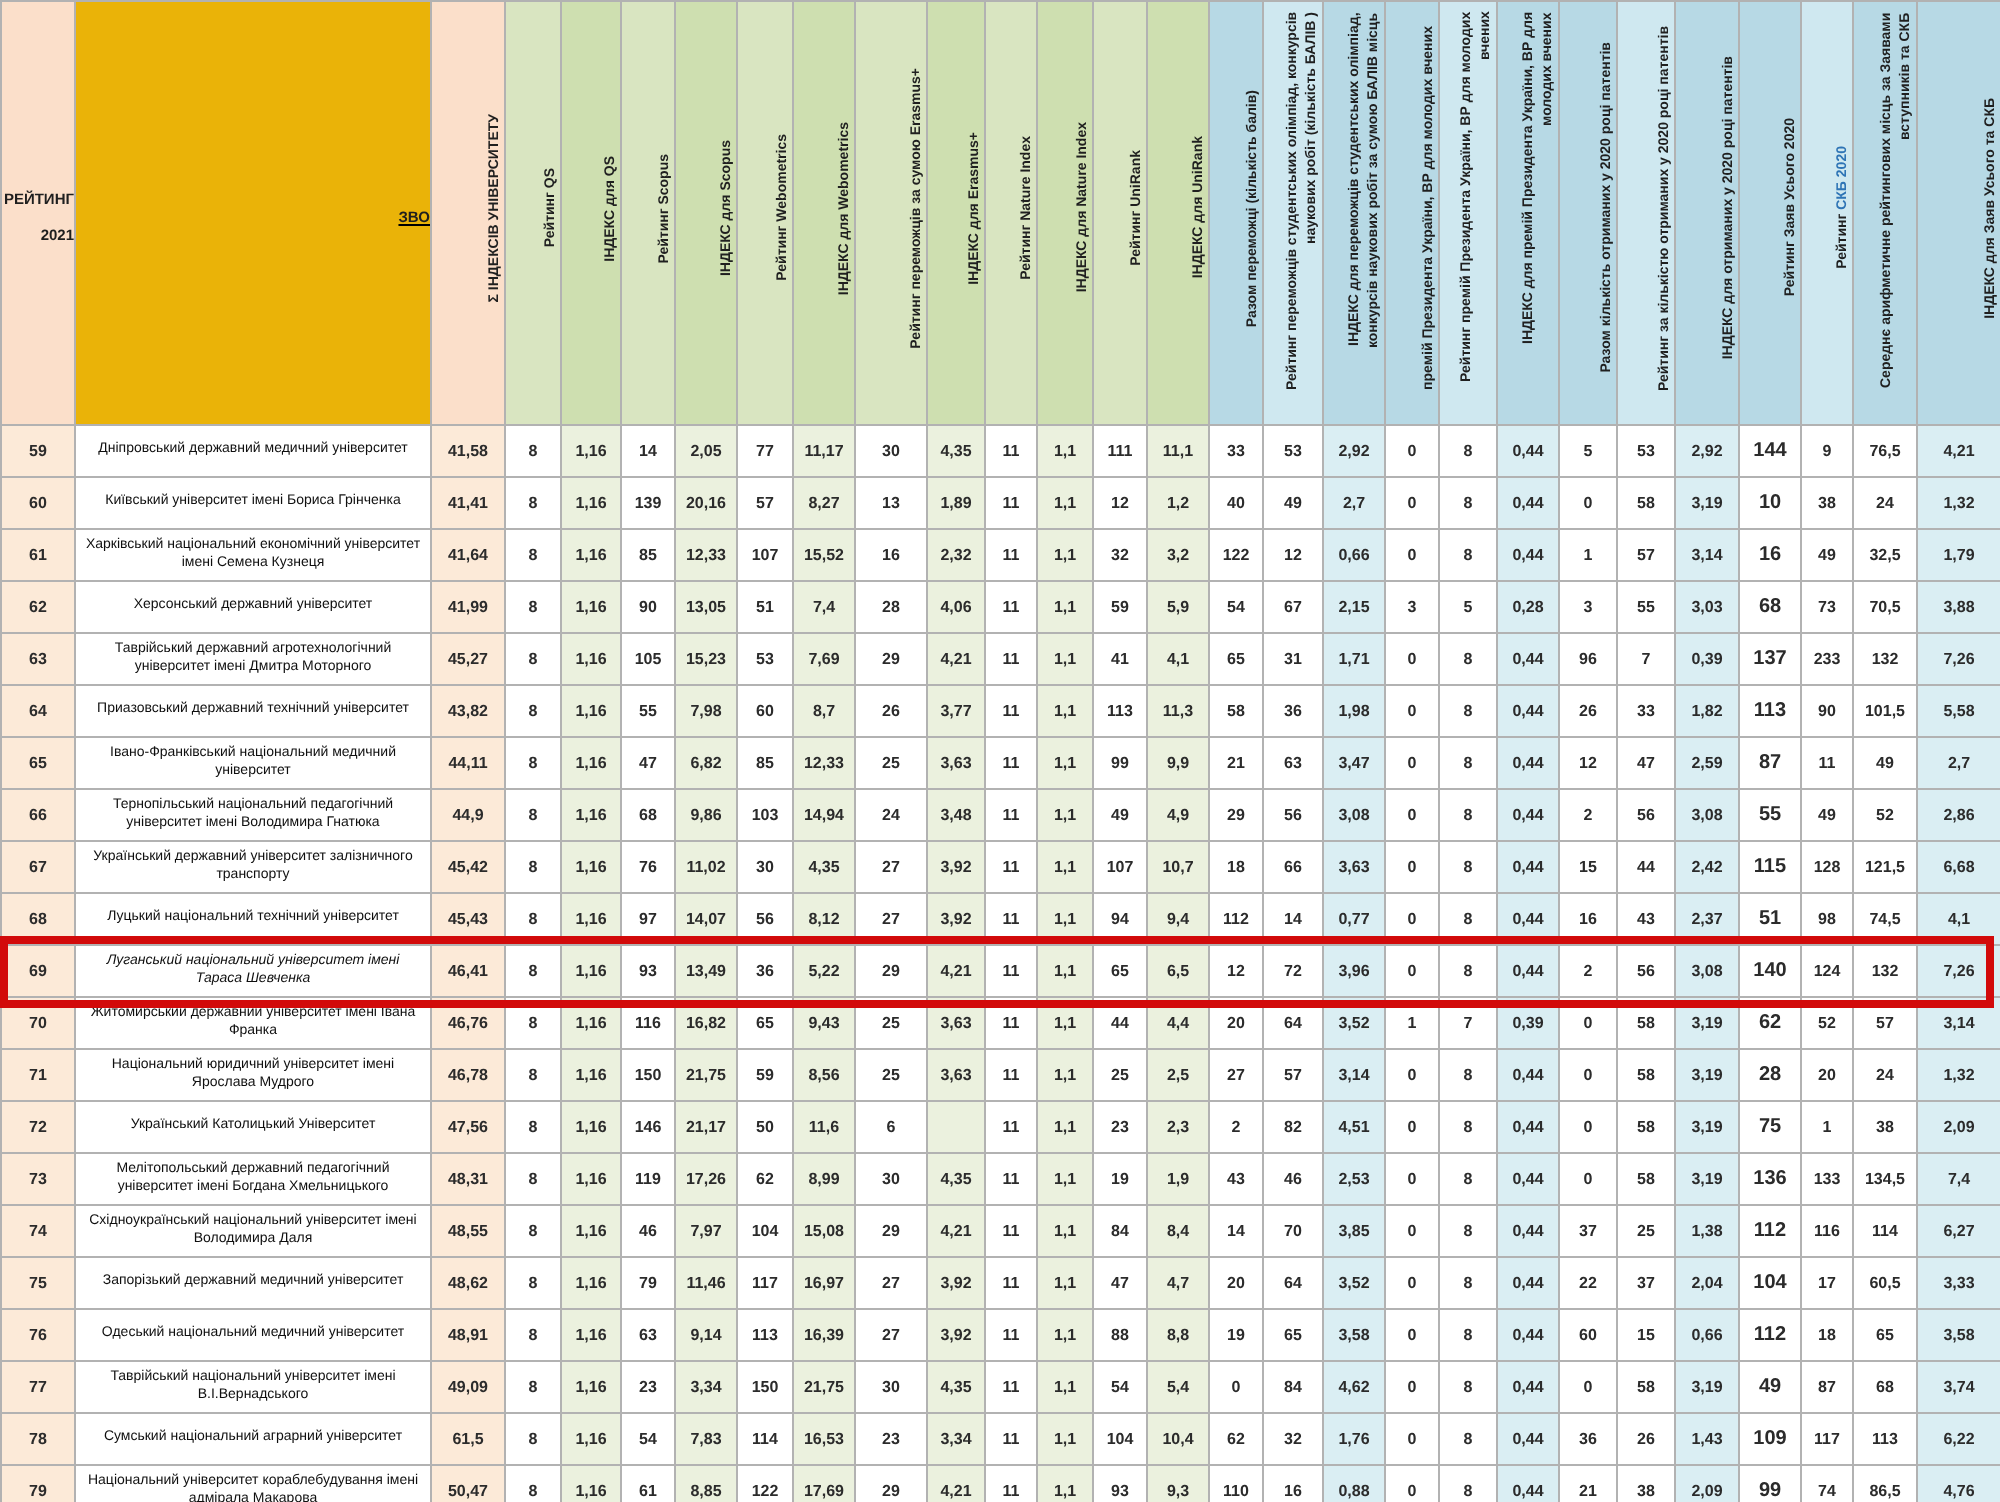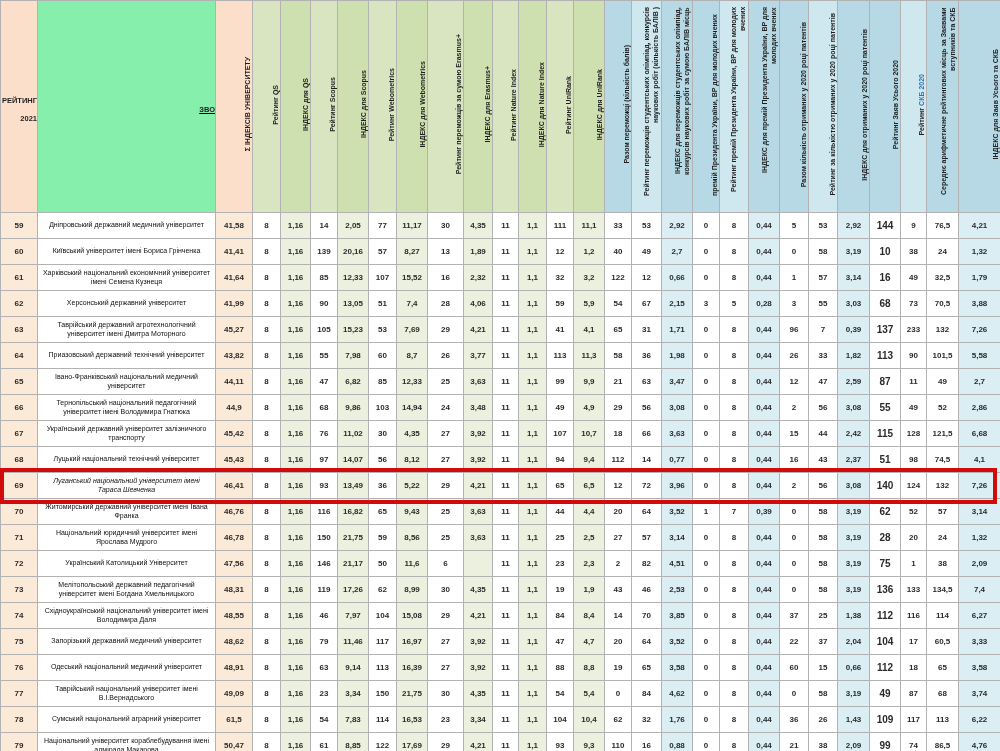--- a/index.html
+++ b/index.html
@@ -6,21 +6,21 @@
   body{
     width:1000px;height:751px;background:#ffffff;position:relative;overflow:hidden;
     font-family:"Liberation Sans", sans-serif;
   }
   table{border-collapse:collapse;table-layout:fixed;width:1000px;}
   th,td{border:1px solid #b2b2b2;overflow:hidden;}
   thead th{height:207px;padding:2px 0;text-align:right;vertical-align:middle;}
   tbody td{height:25px;padding:0 1px;text-align:center;vertical-align:middle;}
   
   .h-peach{background:#fbdfca;}
-  .h-white{background:#86efac;text-decoration:underline;}
+  .h-white{background:#eab308;text-decoration:underline;}
   .h-green{background:#d9e5c1;}
   .h-green2{background:#cedfb0;}
   .h-blue{background:#b7d9e5;}
   .h-blue2{background:#cfe8f0;}
   
   .c-peach{background:#fcead8;}
   .c-green{background:#ebf1de;}
   .c-blue{background:#daeef3;}
   .c-white{background:#ffffff;}
   

